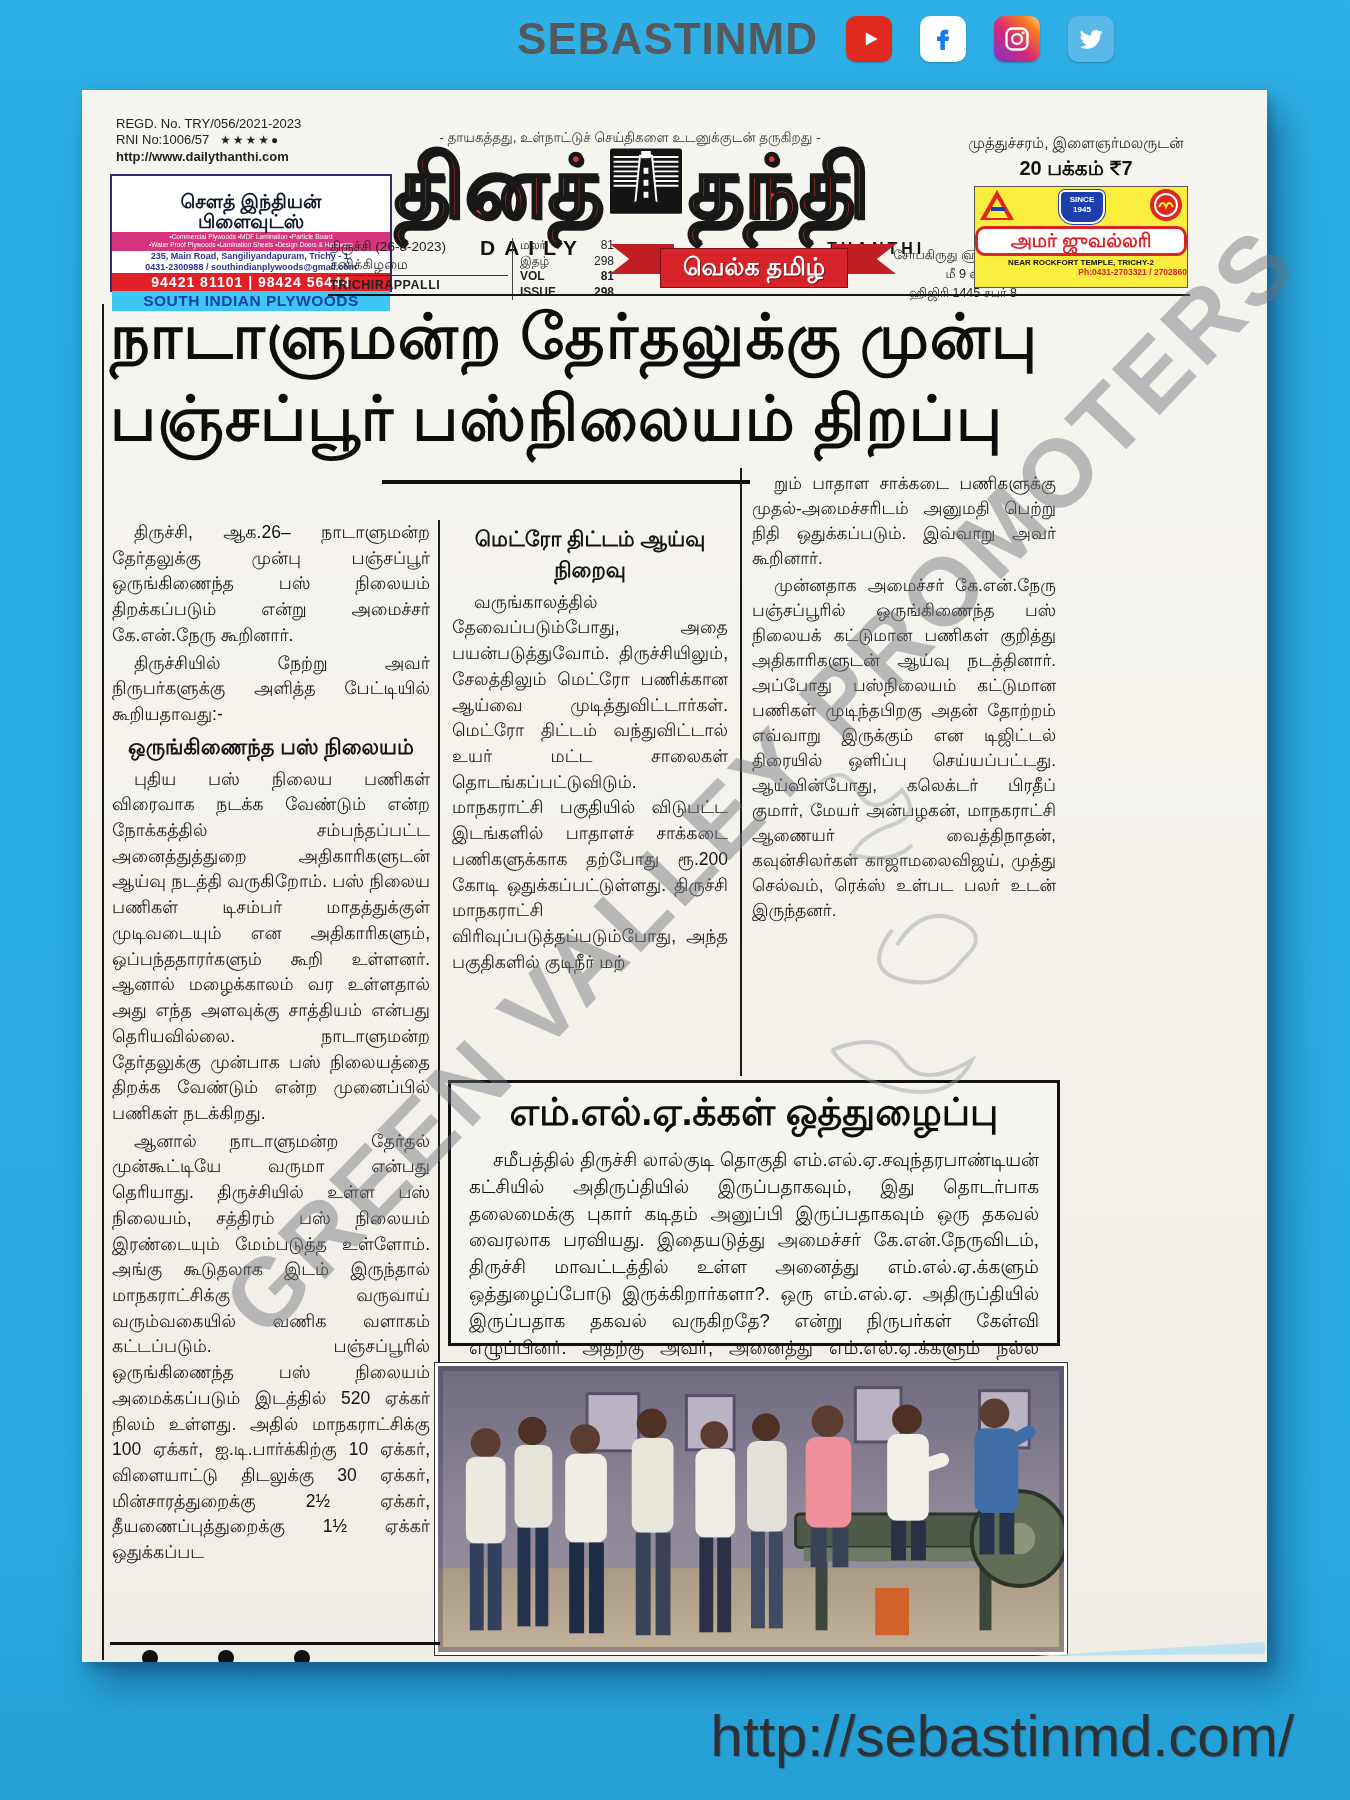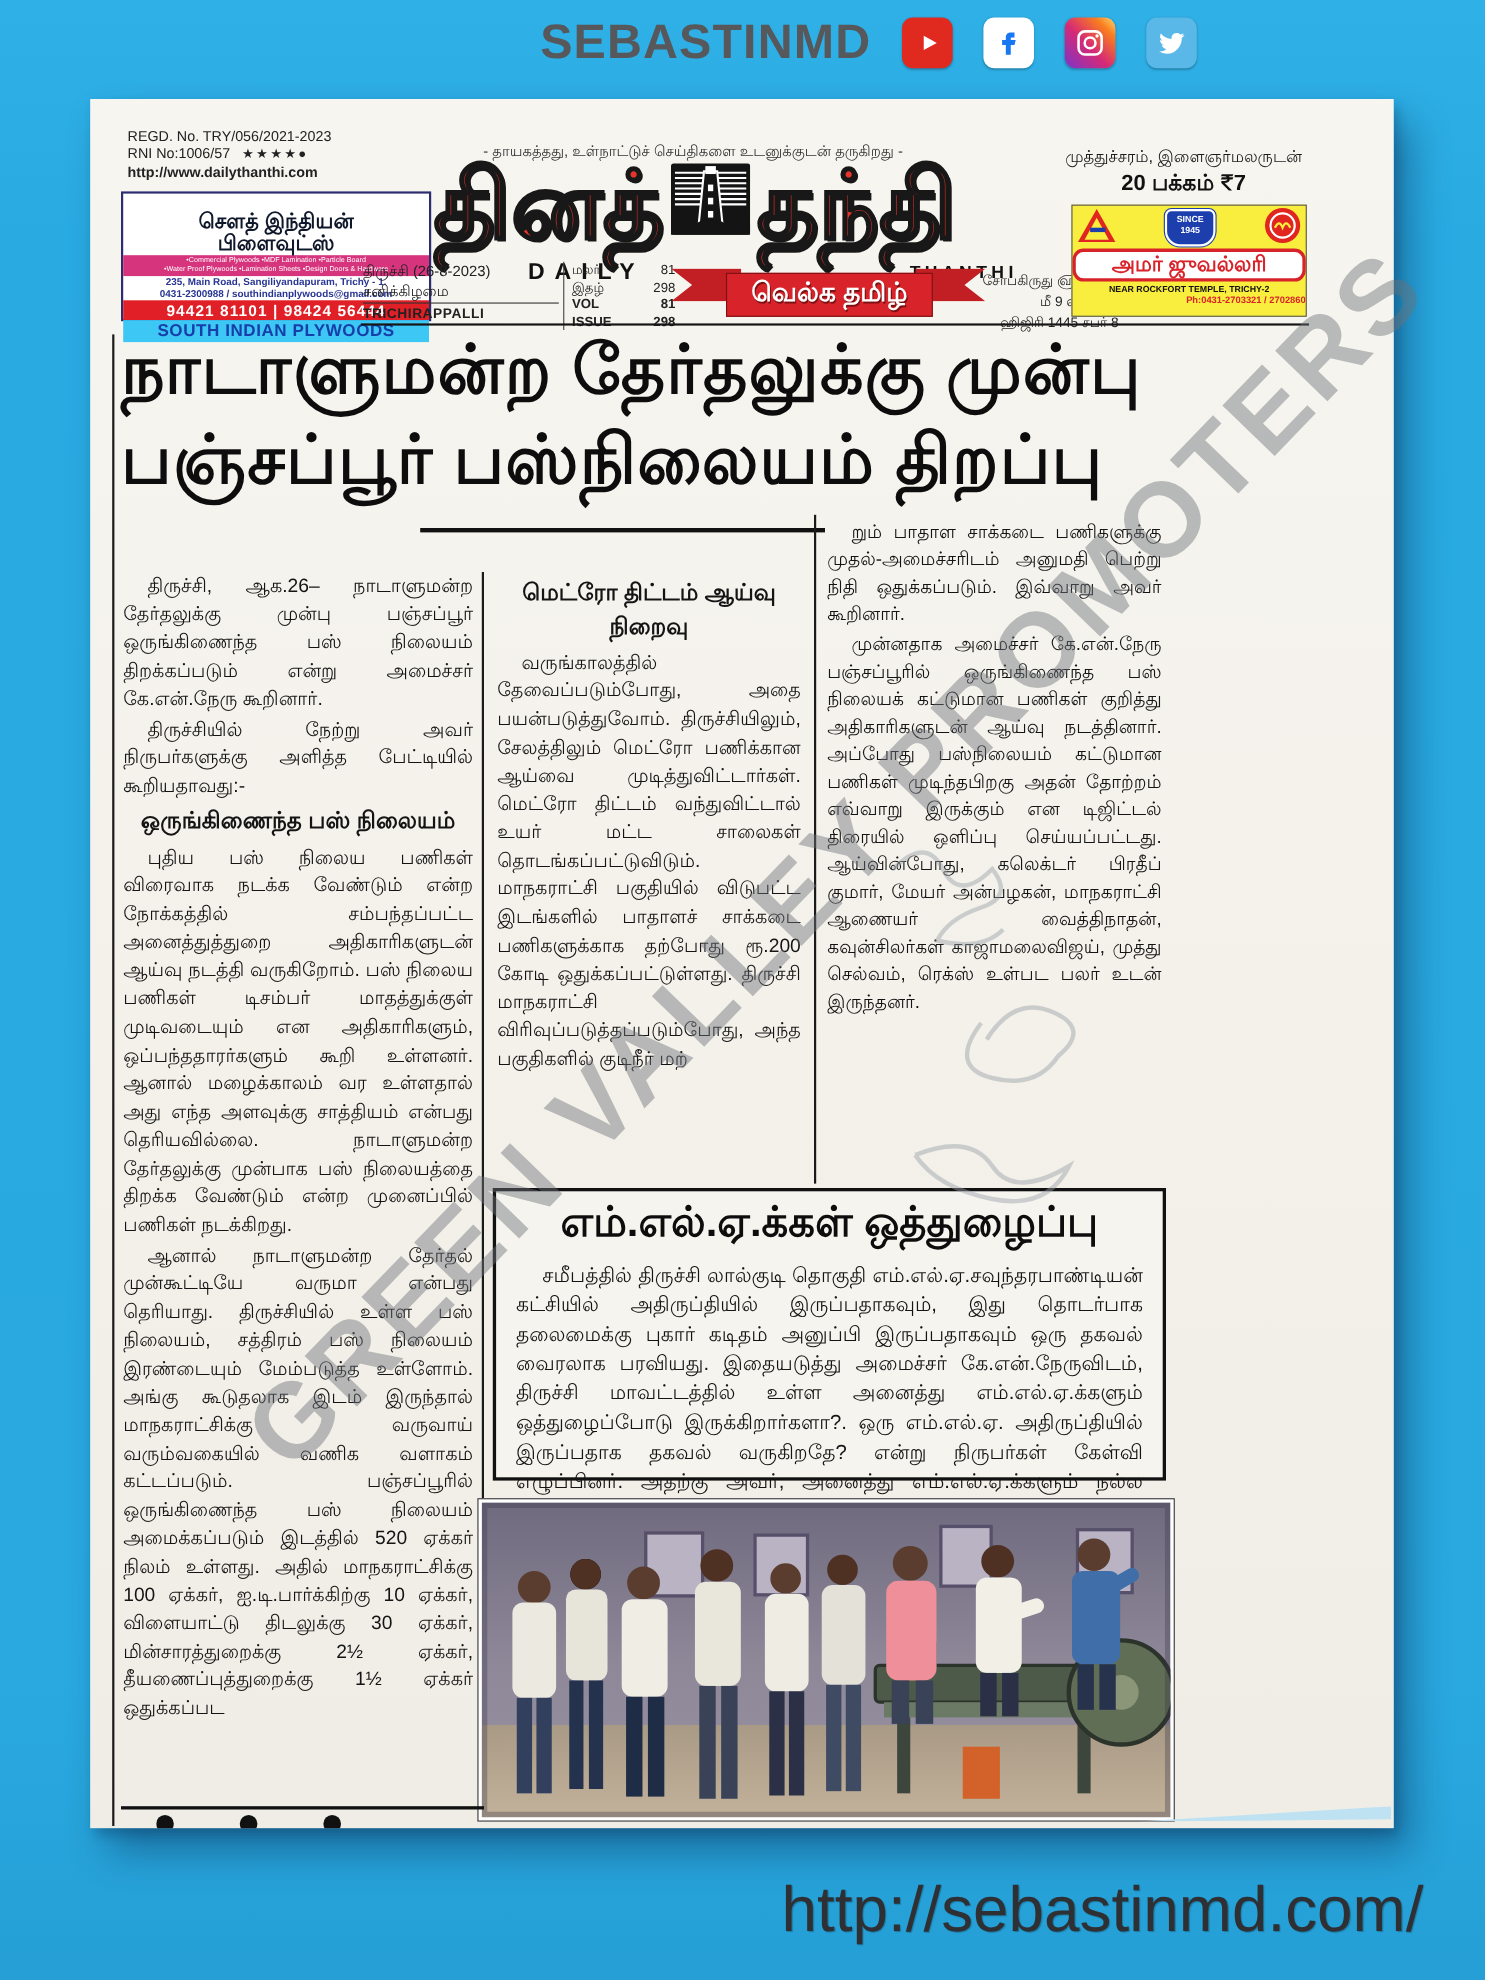--- a/index.html
+++ b/index.html
@@ -2,21 +2,21 @@
 <html><head>
 <meta charset="utf-8">
 <style>
   html,body{margin:0;padding:0;}
   body{
     width:1350px;height:1800px;position:relative;overflow:hidden;
     background:linear-gradient(180deg,#2fb0e6 0%,#29abe2 12%,#29a9e0 85%,#259fd6 100%);
     font-family:"Liberation Sans",sans-serif;
   }
   
-  .brand-bar{position:absolute;top:14px;right:262px;display:flex;align-items:center;gap:28px;}
+  .brand-bar{position:absolute;top:14px;right:236px;display:flex;align-items:center;gap:28px;}
   .brand-name{font-size:44px;font-weight:bold;color:#57585c;letter-spacing:1px;}
   .soc{width:46px;height:46px;border-radius:10px;display:flex;align-items:center;justify-content:center;box-shadow:0 1px 2px rgba(0,0,0,.25);}
   .soc.yt{background:#e02a20;}
   .soc.fb{background:#ffffff;}
   .soc.ig{background:linear-gradient(45deg,#7b35c9 0%,#d62976 45%,#fa7e1e 80%,#feda75 100%);}
   .soc.tw{background:#59b8e8;}
   
   #paper{
     position:absolute;left:82px;top:90px;width:1185px;height:1572px;
     background:linear-gradient(180deg,#f7f5f0 0%,#f3f1ea 55%,#efede6 100%);

